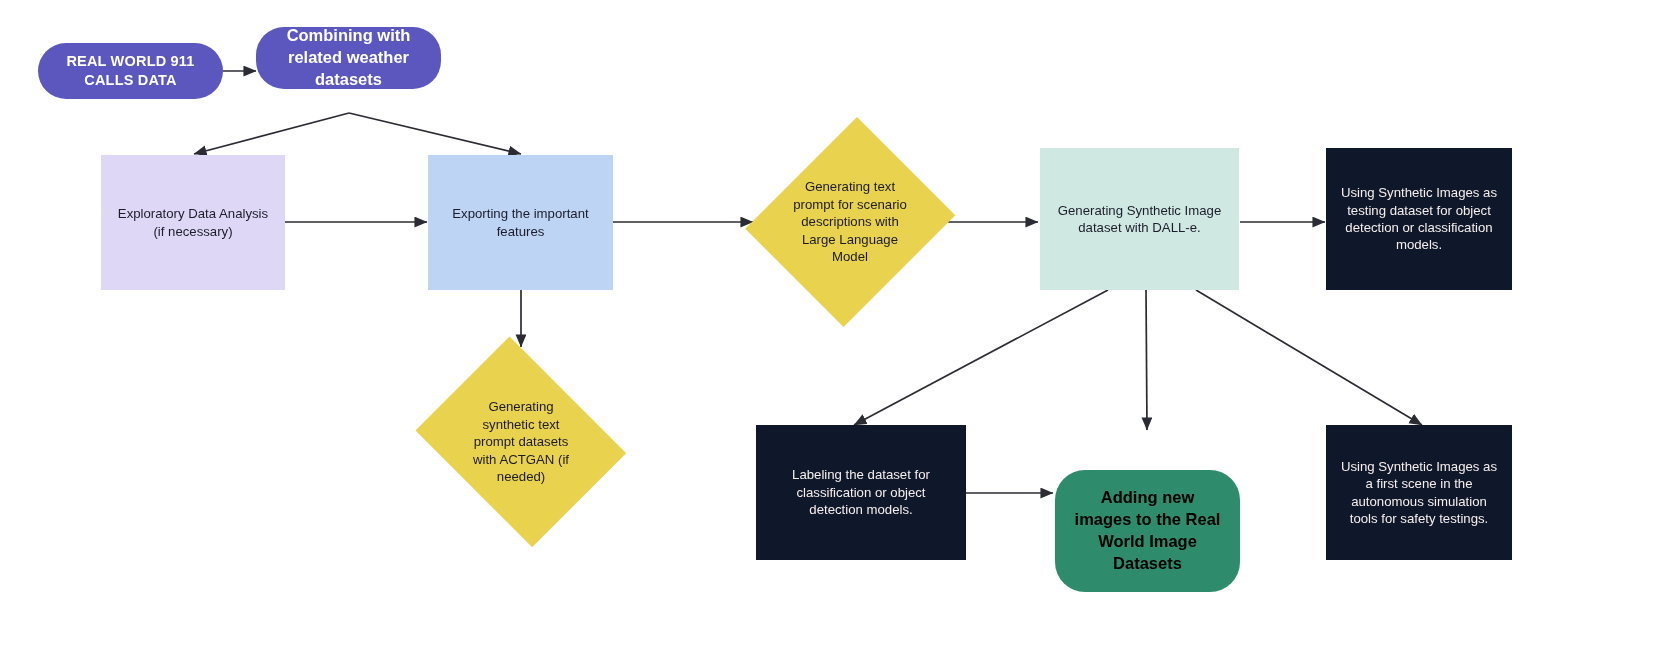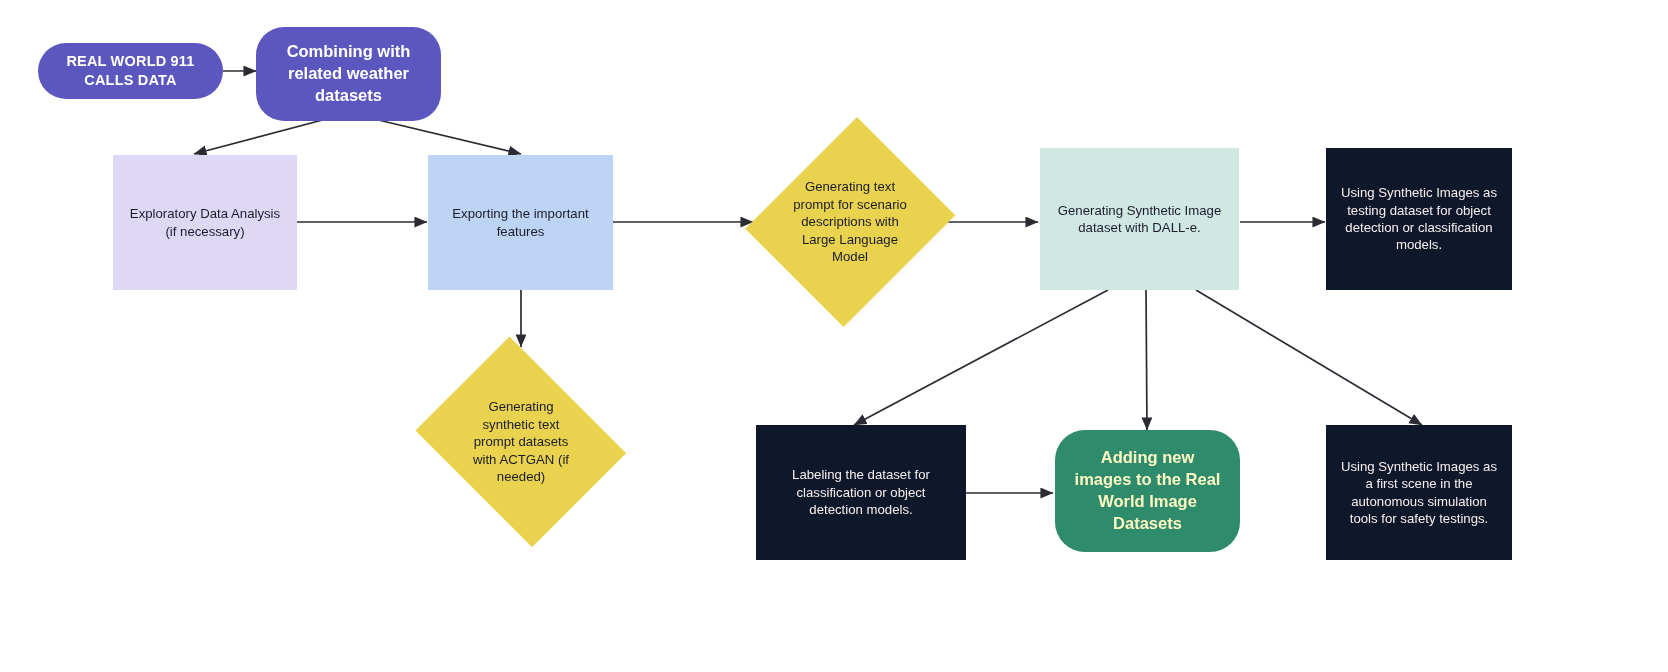--- a/index.html
+++ b/index.html
@@ -48,29 +48,29 @@
   
   .n-pill-purple {
     background: #5b57bf;
     color: #ffffff;
     font-weight: bold;
     border-radius: 28px;
   }
   
   .n-pill-green {
     background: #2e8b6b;
-    color: #fef9c3;
+    color: #000000;
     font-weight: bold;
     border-radius: 30px;
+    margin-top: 40px;
   }
   
   .n-rect-lavender {
     background: #ded8f6;
     color: #1c1c2b;
-    margin-left: 12px;
   }
   
   .n-rect-blue {
     background: #bdd4f4;
     color: #1c1c2b;
   }
   
   .n-rect-mint {
     background: #cfe9e2;
     color: #1c1c2b;
@@ -138,21 +138,21 @@
     <line x1="1196" y1="290" x2="1422" y2="425" stroke="#2b2b33" stroke-width="1.7" marker-end="url(#arrowhead)"></line>
 
     <line x1="941" y1="493" x2="1053" y2="493" stroke="#2b2b33" stroke-width="1.7" marker-end="url(#arrowhead)"></line>
   </svg>
 
   <div class="node n-pill-purple" style="left:38px; top:43px; width:185px; height:56px; font-size:14.5px; letter-spacing:0.2px;justify-content:center;">
     <span class="label">REAL WORLD 911
 CALLS DATA</span>
   </div>
 
-  <div class="node n-pill-purple" style="left:256px; top:27px; width:185px; height:94px; font-size:16.5px;">
+  <div class="node n-pill-purple" style="left:256px; top:27px; width:185px; height:62px; font-size:16.5px;">
     <span class="label">Combining with
 related weather
 datasets</span>
   </div>
 
   <div class="node n-rect-lavender" style="left:101px; top:155px; width:184px; height:135px; font-size:13.2px;">
     <span class="label">Exploratory Data Analysis
 (if necessary)</span>
   </div>
 

